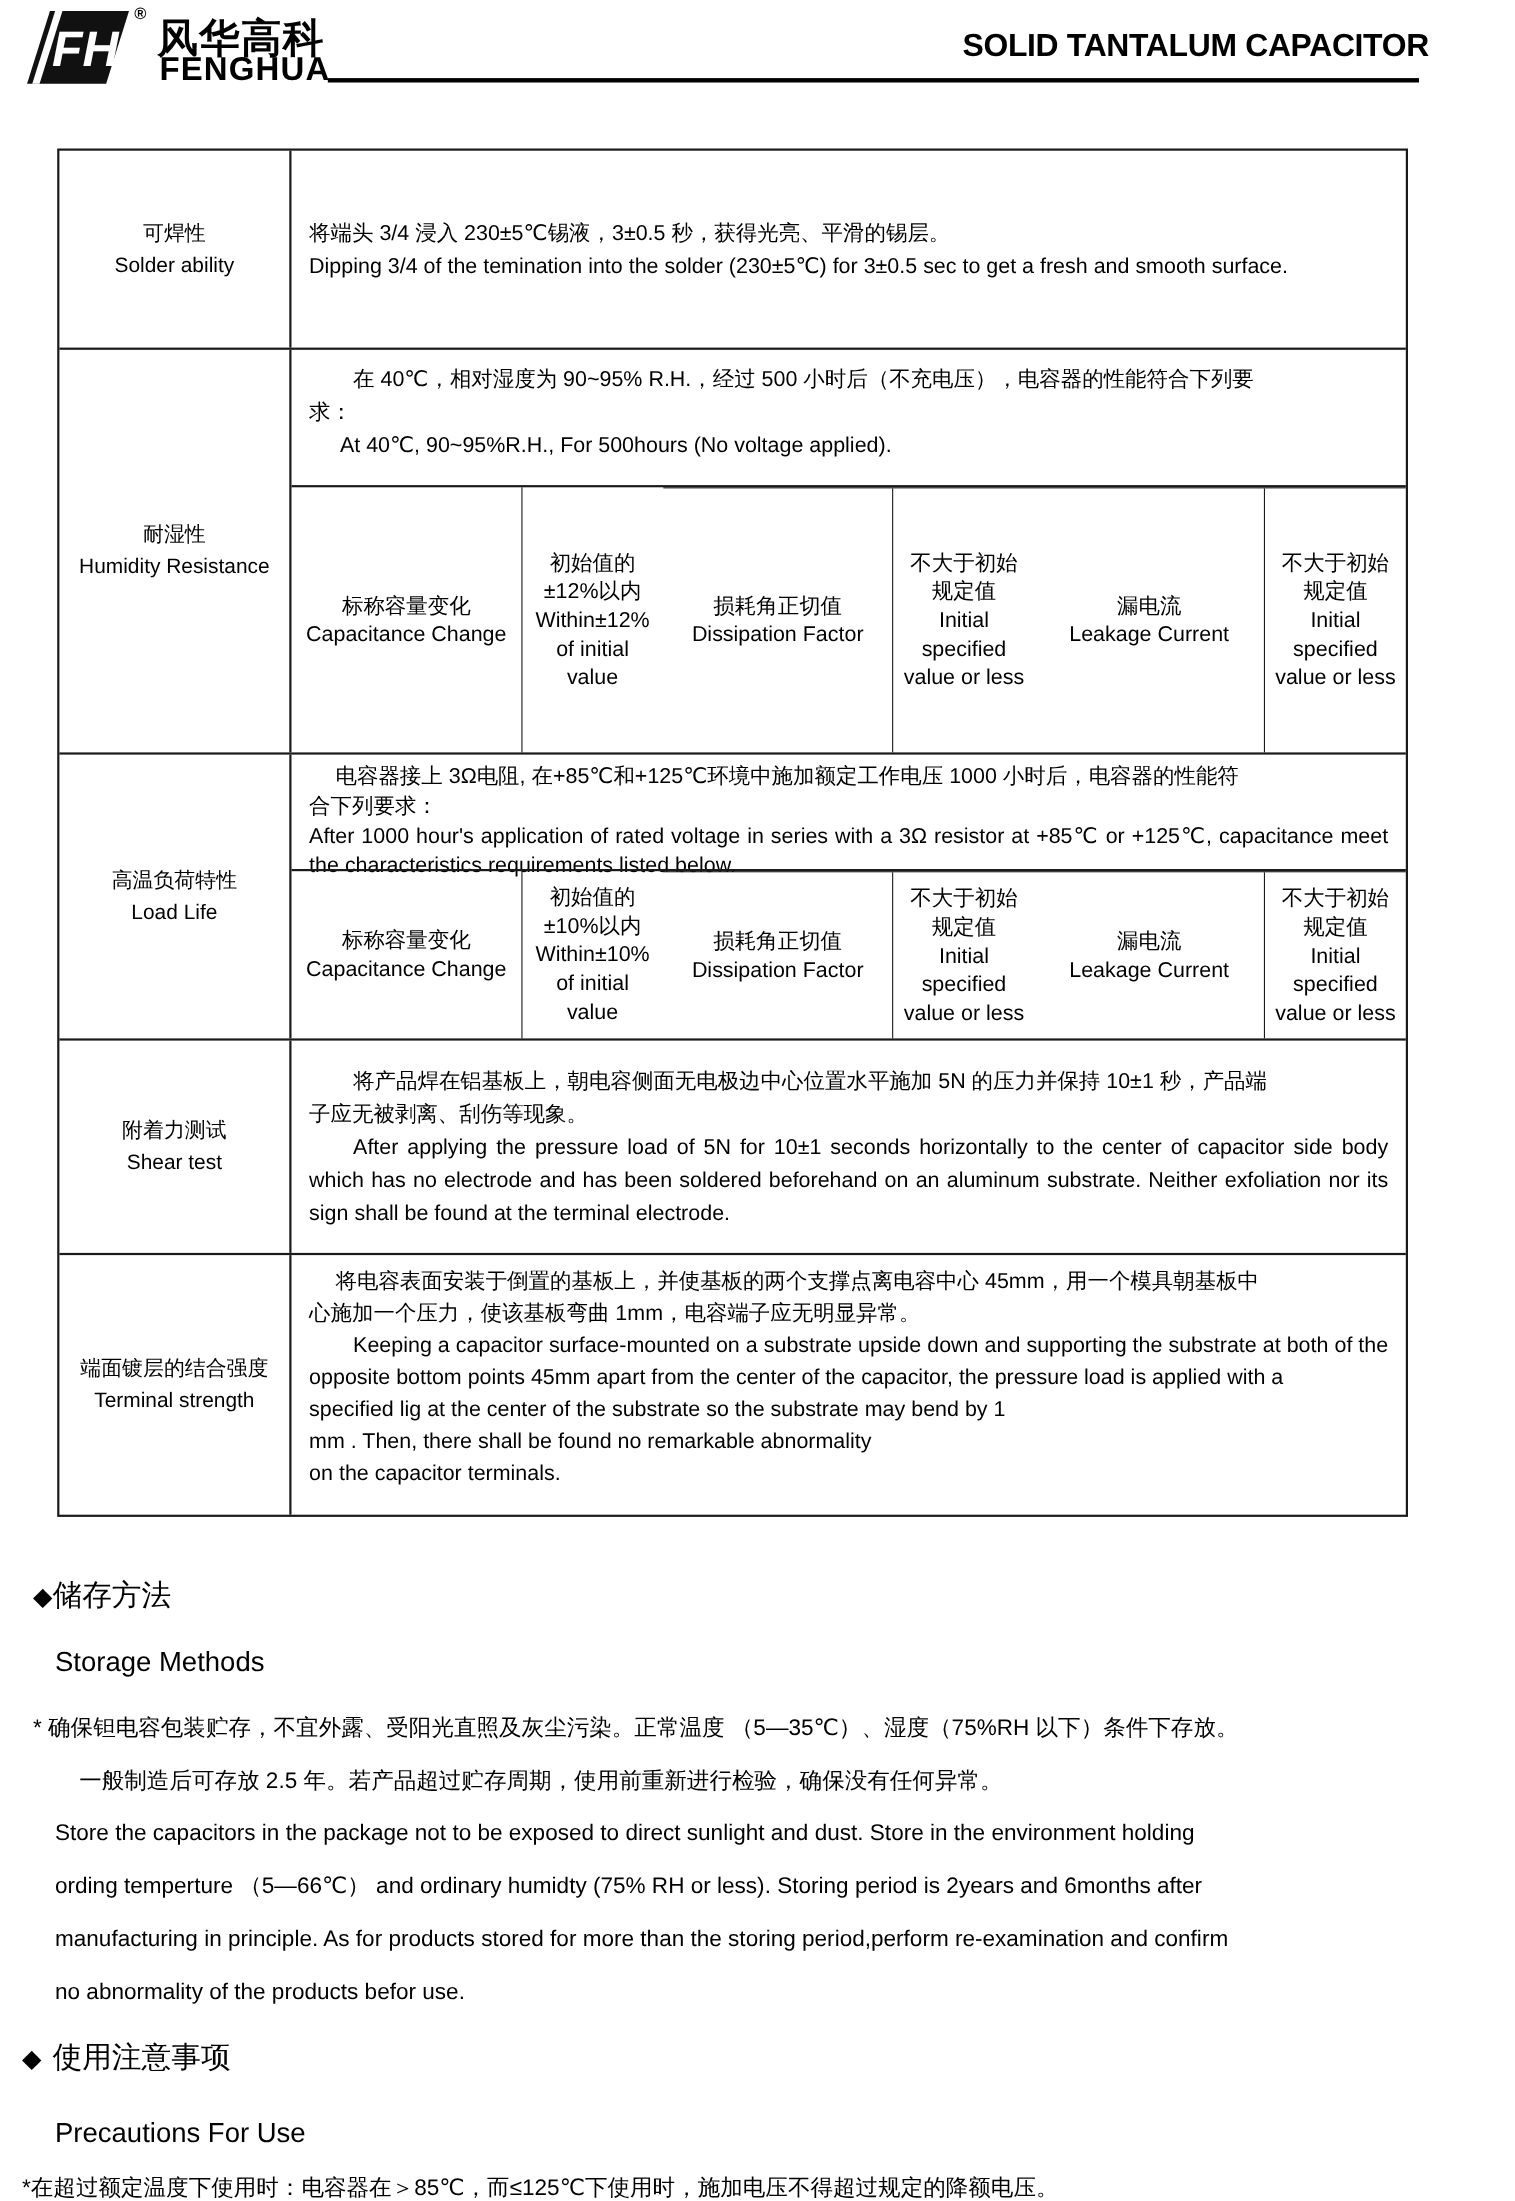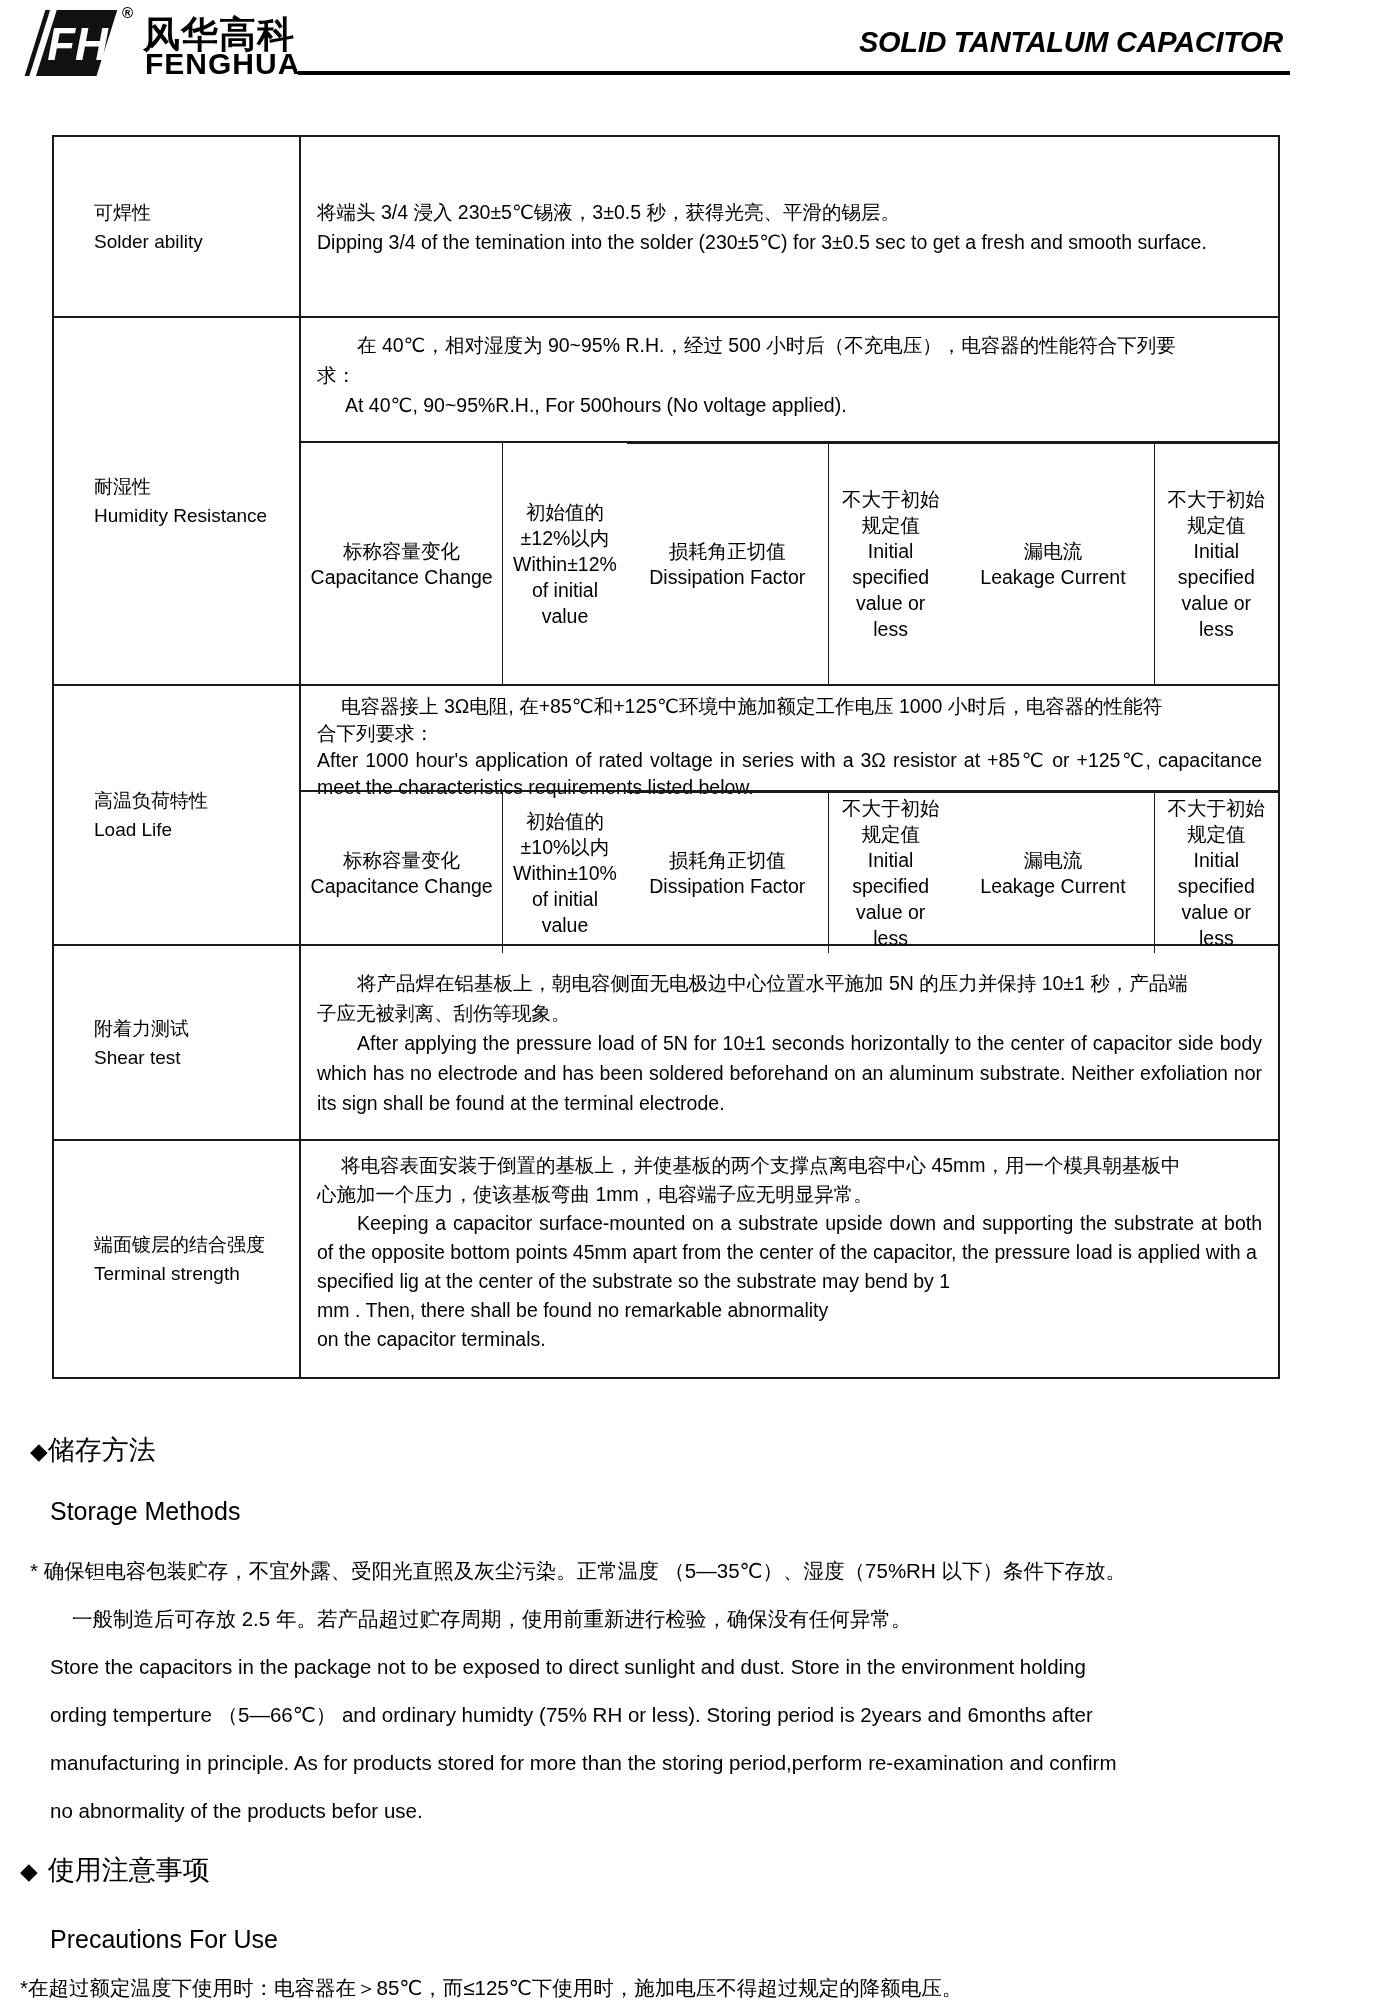--- a/index.html
+++ b/index.html
@@ -5,30 +5,30 @@
   * { margin:0; padding:0; box-sizing:border-box; }
   html,body { background:#ffffff; }
   body { font-family:"Liberation Sans","DejaVu Sans",sans-serif; color:#000; }
   .page { position:relative; width:1377px; height:2001px; background:#fff; overflow:hidden; }
 
   
   .logo-mark { position:absolute; top:8px; left:22px; width:96px; height:70px; }
   .reg-mark { position:absolute; top:4px; left:122px; font-size:15px; font-weight:bold; }
   .logo-cn { position:absolute; top:10px; left:143px; font-size:37px; font-weight:bold; letter-spacing:1px; }
   .logo-en { position:absolute; top:47px; left:145px; font-size:30px; font-weight:bold; letter-spacing:1px; }
-  .doc-title { position:absolute; top:26px; right:94px; font-size:29px; font-weight:bold; letter-spacing:-0.3px;font-style:italic; }
+  .doc-title { position:absolute; top:26px; right:78px; font-size:29px; font-weight:bold; letter-spacing:-0.3px; }
   .header-rule { position:absolute; top:71px; left:298px; width:992px; height:4px; background:#000; }
 
   
   .spec-table { position:absolute; top:135px; left:52px; width:1228px; border:2px solid #1a1a1a; }
   .t-row { display:flex; width:100%; }
   .t-row + .t-row { border-top:2px solid #1a1a1a; }
   .t-label { width:211px; min-width:211px; border-right:2px solid #1a1a1a;
-             display:flex; flex-direction:column; justify-content:center; align-items:flex-start;
-             text-align:center; font-size:19px; line-height:29px; padding:4px;margin-left:36px; }
+             display:flex; flex-direction:column; justify-content:center; align-items:center;
+             text-align:center; font-size:19px; line-height:29px; padding:4px; }
   .t-content { flex:1; display:flex; flex-direction:column; font-size:19.5px; }
 
   .row-solder   { height:179px; }
   .row-humidity { height:368px; }
   .row-loadlife { height:260px; }
   .row-shear    { height:195px; }
   .row-terminal { height:238px; }
 
   .desc-center { justify-content:center; padding:0 16px; line-height:30px; }
   .desc-center .en { text-align:justify; }

